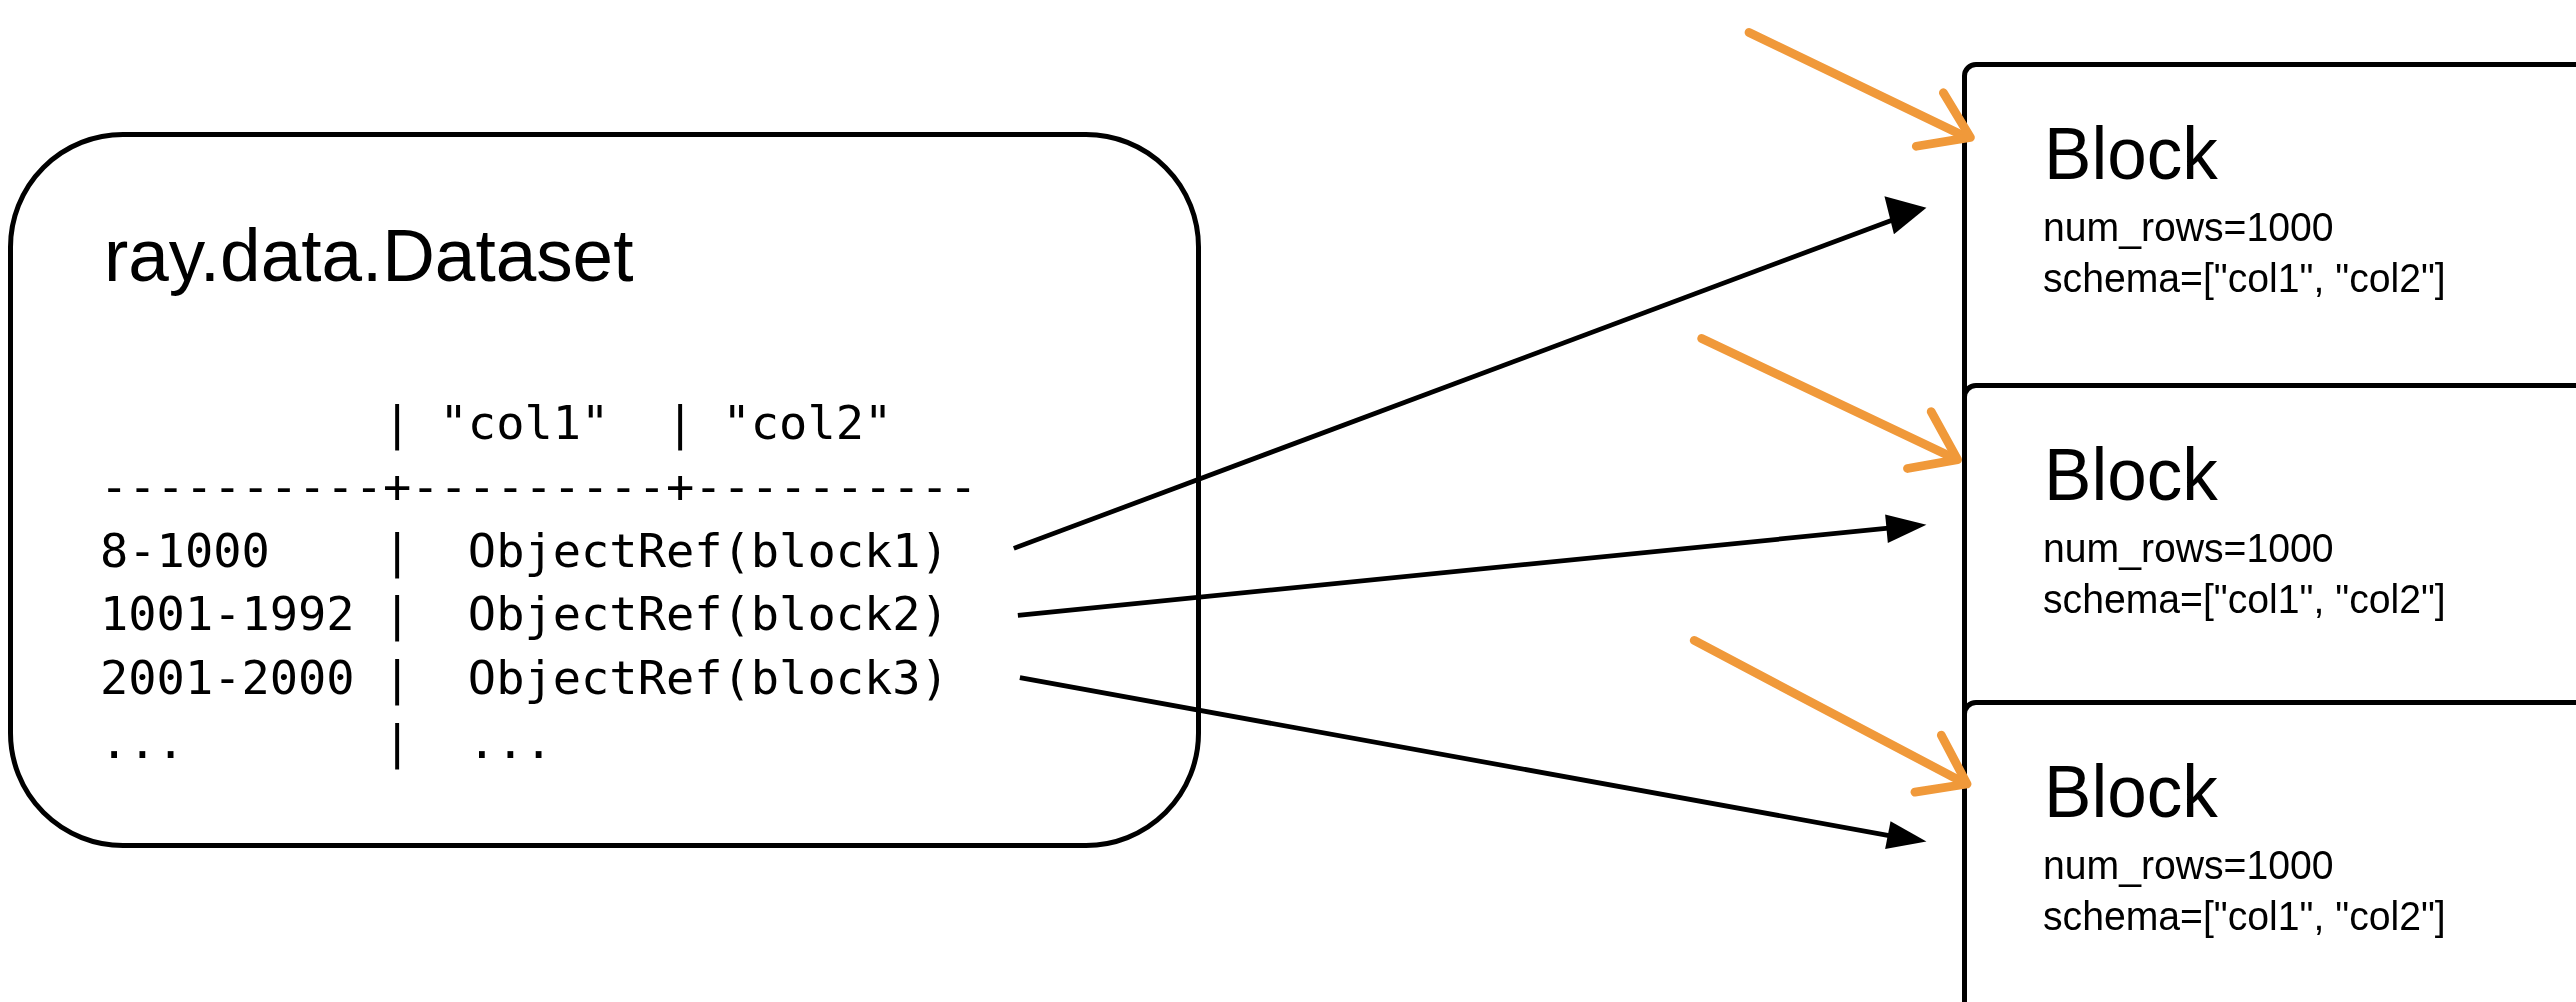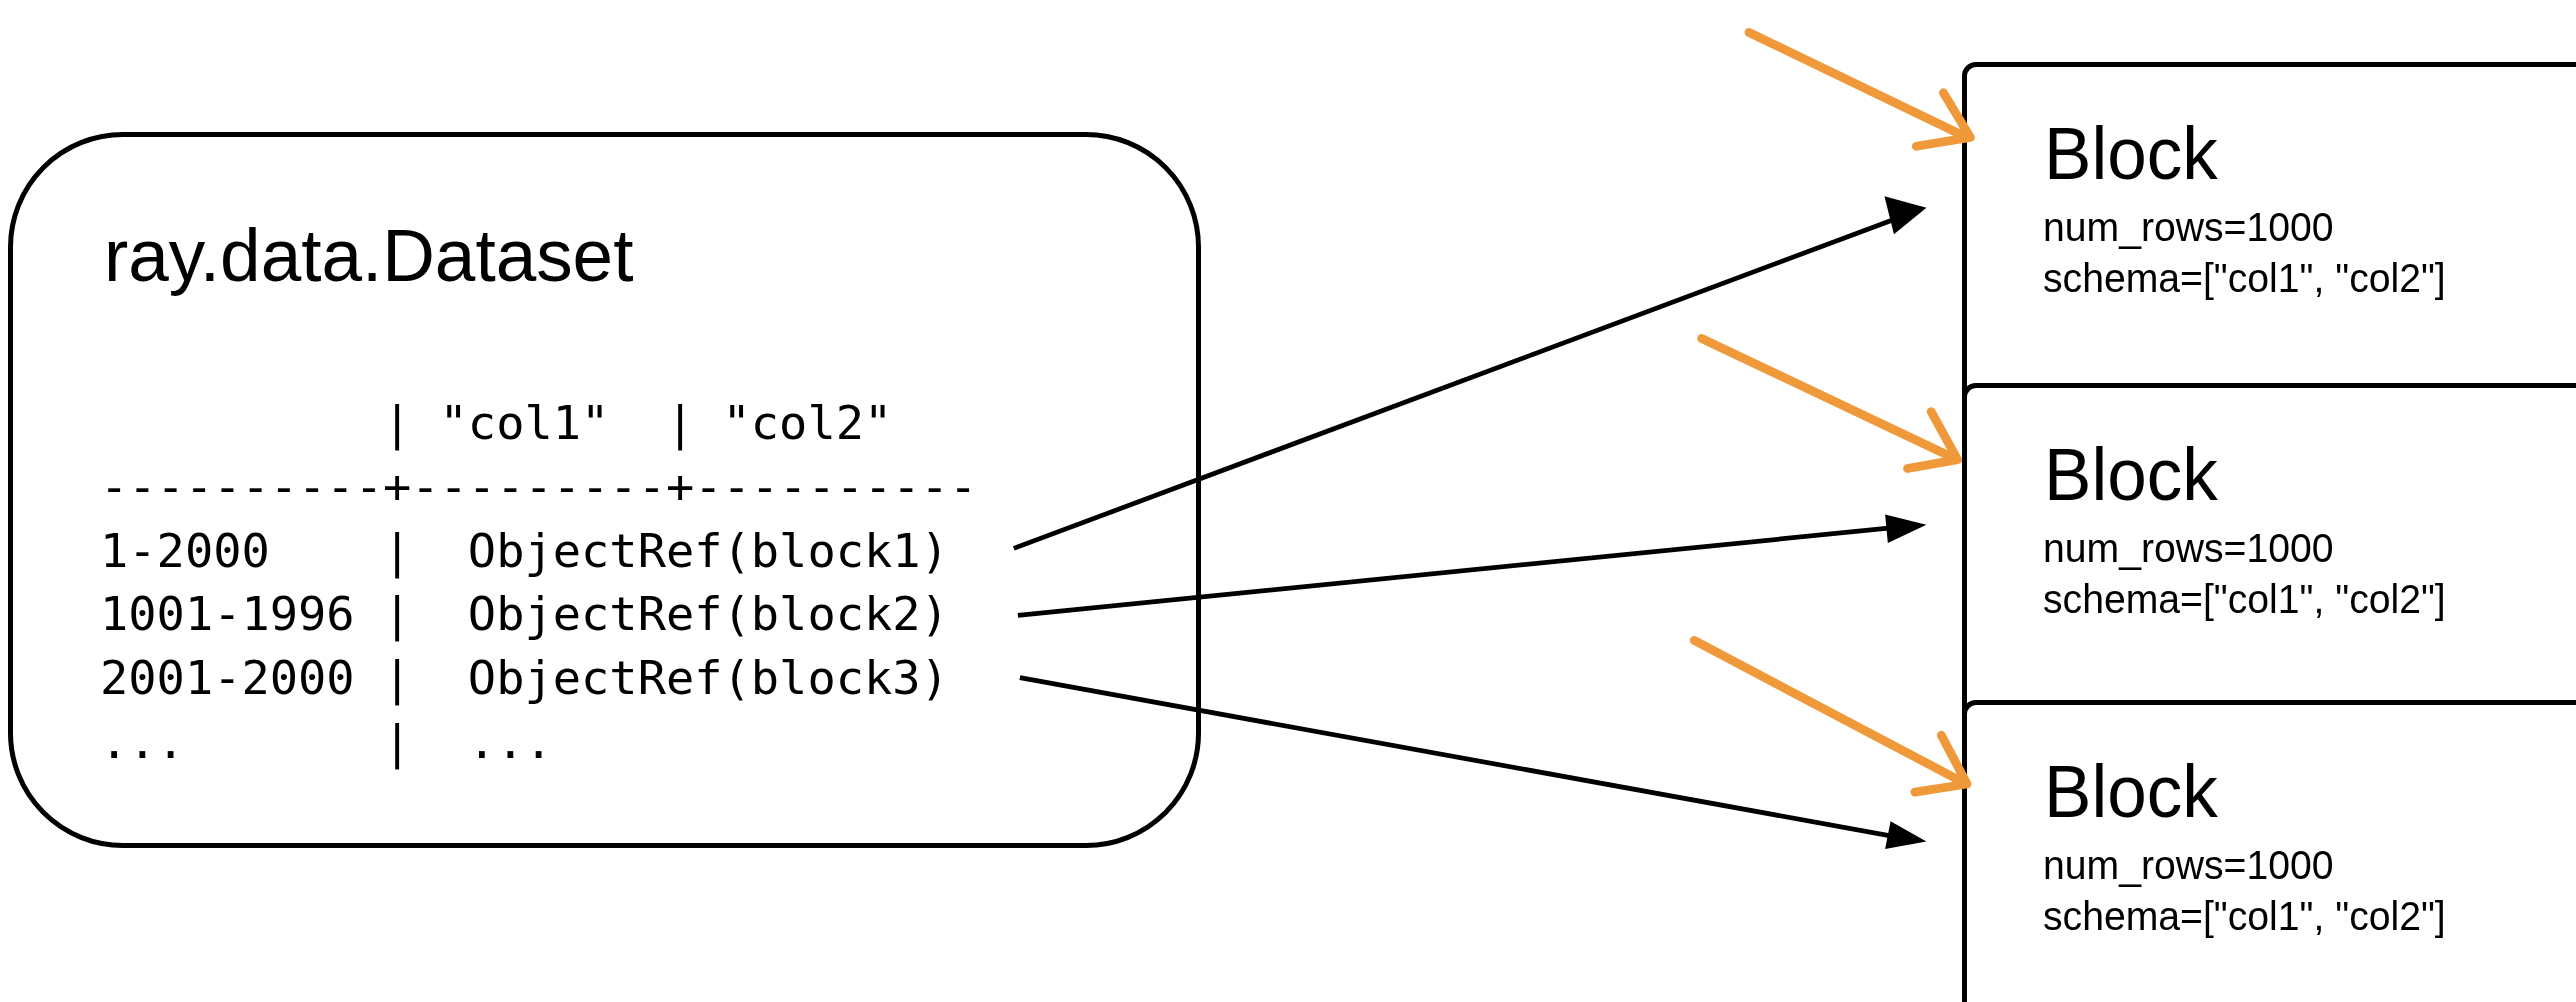--- a/index.html
+++ b/index.html
@@ -34,22 +34,22 @@
 <body>
 
 <div id="canvas">
 
   <div class="box dataset-box"></div>
   <div class="title">ray.data.Dataset</div>
 
   <div>
     <div class="mono" style="top:391px">          | "col1"  | "col2"</div>
     <div class="mono" style="top:455px">----------+---------+----------</div>
-    <div class="mono" style="top:519px">1-2000    |  ObjectRef(block1)</div>
-    <div class="mono" style="top:582px">1001-1996 |  ObjectRef(block2)</div>
+    <div class="mono" style="top:519px">8-1000    |  ObjectRef(block1)</div>
+    <div class="mono" style="top:582px">1001-1992 |  ObjectRef(block2)</div>
     <div class="mono" style="top:646px">2001-2000 |  ObjectRef(block3)</div>
     <div class="mono" style="top:710px">...       |  ...</div>
   </div>
 
   <div class="box block-box" style="top:62px">
     <div class="block-title" style="top:46px">Block</div>
     <div class="block-meta" style="top:135px">num_rows=1000</div>
     <div class="block-meta" style="top:186px">schema=["col1", "col2"]</div>
   </div>
 

